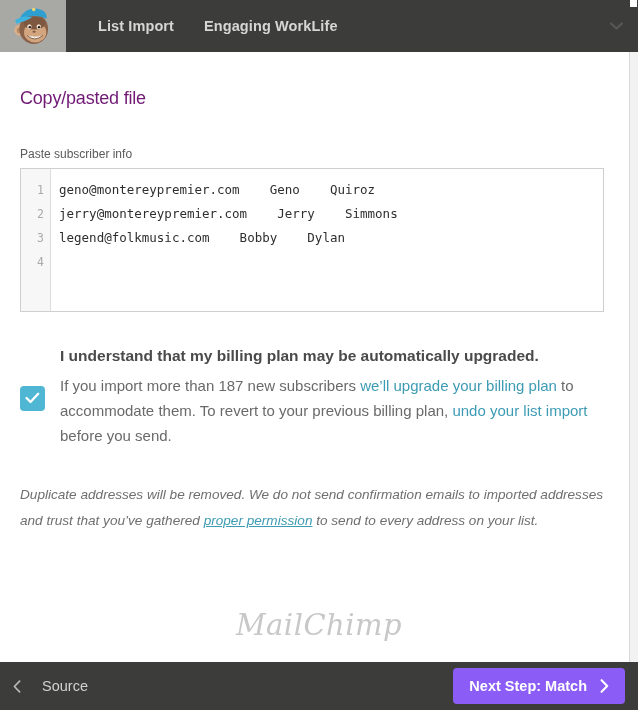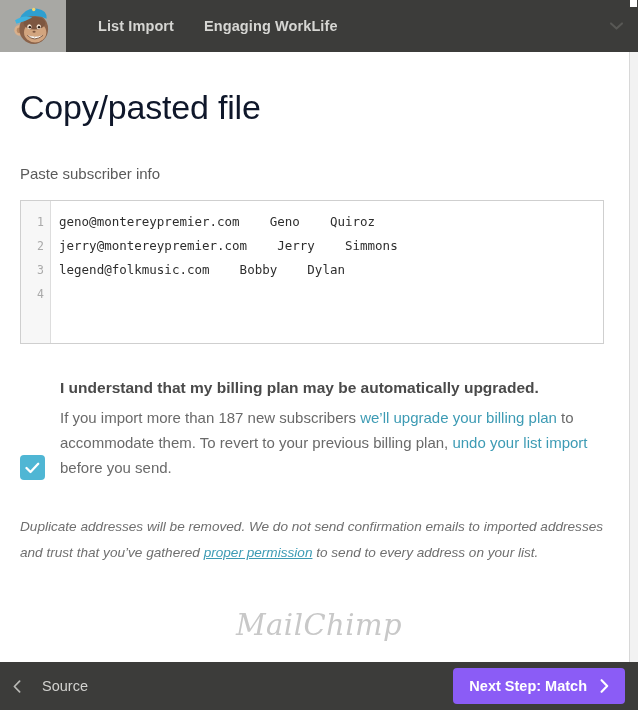--- a/index.html
+++ b/index.html
@@ -78,32 +78,32 @@
     position: absolute;
     top: 52px; left: 0;
     width: 638px;
     height: 610px;
     background: #ffffff;
     padding: 0 20px;
     overflow: hidden;
   }
 
   .page-title {
-    font-size: 34px;
+    font-size: 18px;
     font-weight: normal;
-    color: #0f172a;
+    color: #701a75;
     margin-top: 36px;
     letter-spacing: -0.2px;
   }
 
   .field-label {
-    font-size: 15px;
+    font-size: 12px;
     color: #5a5a5a;
     margin-top: 38px;
-    margin-bottom: 18px;
+    margin-bottom: 7px;
   }
 
   
   .editor {
     width: 584px;
     height: 144px;
     border: 1px solid #cfcfcf;
     background: #ffffff;
     display: flex;
     overflow: hidden;
@@ -139,21 +139,21 @@
     font-size: 12.5px;
     line-height: 24px;
     color: #2e2e2e;
     white-space: pre;
   }
 
   
   .consent {
     display: flex;
     margin-top: 34px;
-    align-items: flex-end;
+    align-items: center;
   }
 
   .checkbox {
     width: 25px;
     height: 25px;
     flex: 0 0 25px;
     border-radius: 4px;
     background: #4fb6d4;
     display: flex;
     align-items: center;

